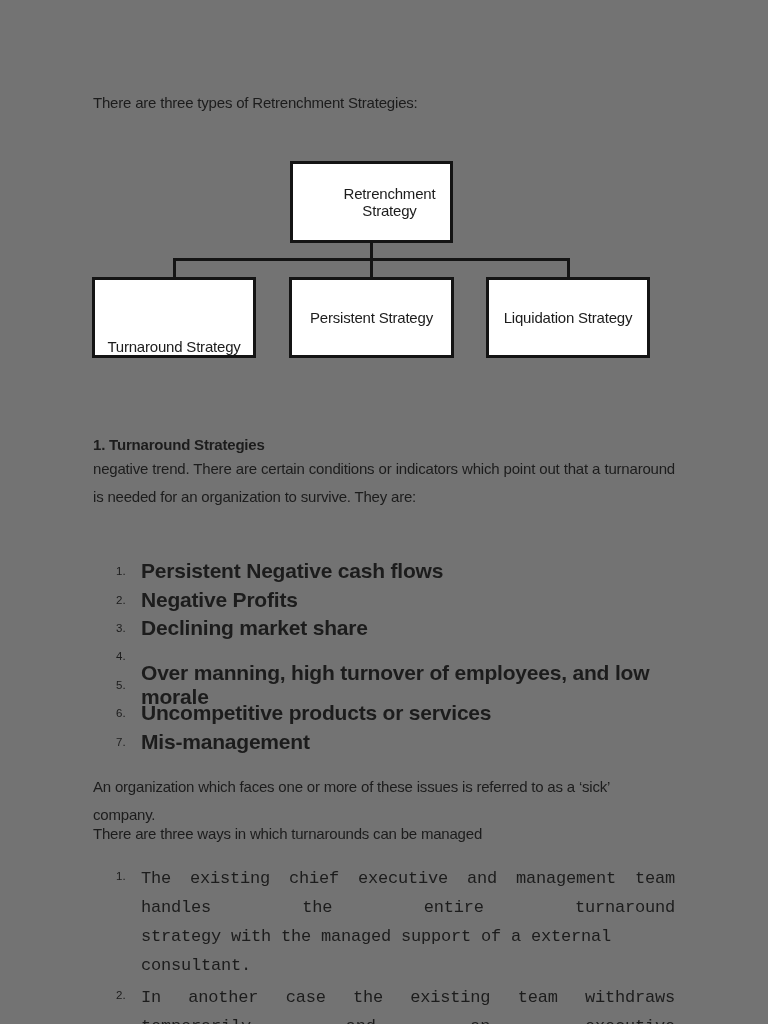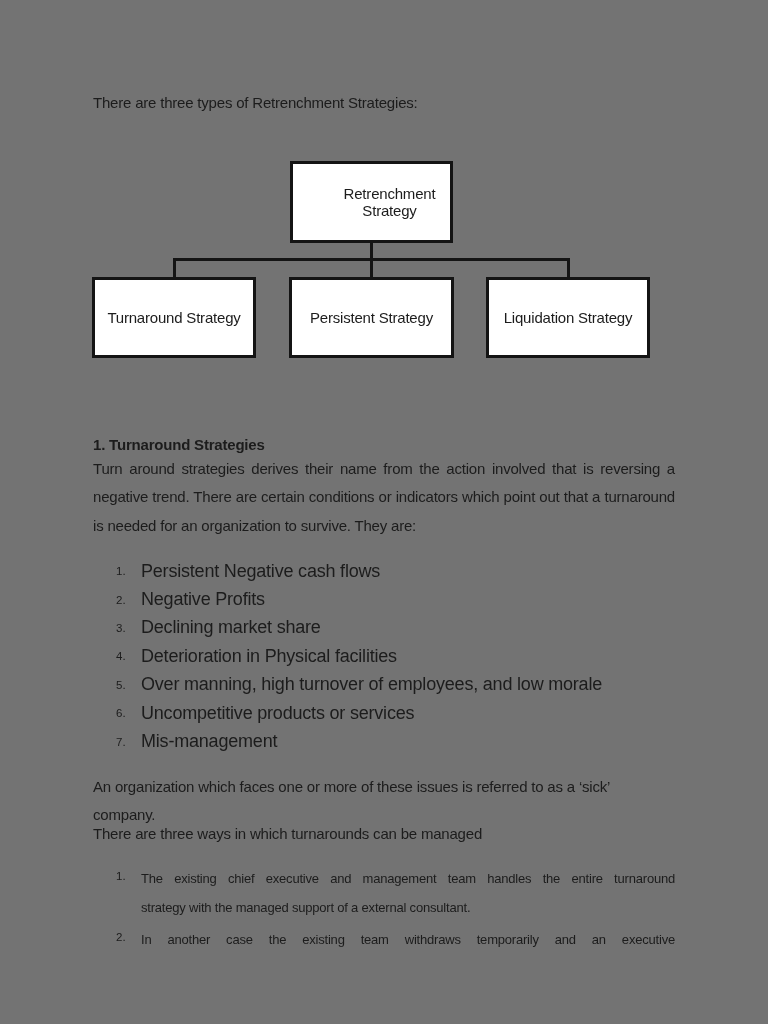--- a/index.html
+++ b/index.html
@@ -34,21 +34,21 @@
     background: #ffffff;
     display: flex;
     align-items: center;
     justify-content: center;
     font-size: 15px;
     letter-spacing: -0.2px;
     color: #1c1c1c;
     text-align: center;
   }
   .box-root  { left: 290px; top: 161px; width: 163px; height: 82px; padding-left: 36px; }
-  .box-c1    { left:  92px; top: 277px; width: 164px; height: 81px; }
+  .box-c1    { left:  92px; top: 277px; width: 164px; height: 81px; align-items: flex-end; }
   .box-c2    { left: 289px; top: 277px; width: 165px; height: 81px; }
   .box-c3    { left: 486px; top: 277px; width: 164px; height: 81px; }
   .conn { position: absolute; background: #141414; }
   .conn-v-top    { left: 370px; top: 243px; width: 3px;  height: 18px; }
   .conn-h        { left: 173px; top: 258px; width: 397px; height: 3px; }
   .conn-v-left   { left: 173px; top: 258px; width: 3px;  height: 19px; }
   .conn-v-mid    { left: 370px; top: 258px; width: 3px;  height: 19px; }
   .conn-v-right  { left: 567px; top: 258px; width: 3px;  height: 19px; }
 
   
@@ -68,45 +68,46 @@
   .li-num {
     position: absolute;
     left: 23px;
     top: 50%;
     transform: translateY(-50%);
     font-size: 11.5px;
     letter-spacing: 0;
     font-weight: normal;
     color: #1c1c1c;
   }
-  .li-text-bold { font-weight: normal; font-size: 18px; letter-spacing: -0.2px; }
+  .li-text-bold { font-weight: bold; font-size: 21px; letter-spacing: -0.2px; }
 
   .para-2 { left: 93px; top: 773px; width: 582px; }
   .para-3 { left: 93px; top: 820px; width: 582px; }
 
   .list-2 { left: 93px; top: 864px; width: 582px; }
   .li2-item {
     position: relative;
     padding-left: 48px;
     box-sizing: border-box;
     margin-bottom: 3px;
   }
   .li2-num {
     position: absolute;
     left: 23px;
     top: 6px;
     font-size: 11.5px;
     letter-spacing: 0;
     color: #1c1c1c;
   }
   .li2-line {
-    font-size: 13px;
+    font-size: 17px;
     letter-spacing: -0.2px;
     line-height: 29px;
     width: 534px;
+    font-family: Liberation Mono, monospace;
   }
 </style>
 </head>
 <body>
 
 <div class="page">
 
   <div class="abs txt doc-intro">There are three types of Retrenchment Strategies:</div>
 
   <div>
@@ -125,41 +126,39 @@
       <span>Persistent Strategy</span>
     </div>
     <div class="dbox box-c3">
       <span>Liquidation Strategy</span>
     </div>
   </div>
 
   <div class="abs txt sec-heading">1. Turnaround Strategies</div>
 
   <div class="abs txt para-1">
-    <div class="jline">Turn around strategies derives their name from the action involved that is reversing a</div>
     <div class="jline">negative trend. There are certain conditions or indicators which point out that a turnaround</div>
     <div>is needed for an organization to survive. They are:</div>
   </div>
 
   <div class="abs list-1">
     <div class="li-row">
       <span class="li-num">1.</span>
       <span class="li-text-bold">Persistent Negative cash flows</span>
     </div>
     <div class="li-row">
       <span class="li-num">2.</span>
       <span class="li-text-bold">Negative Profits</span>
     </div>
     <div class="li-row">
       <span class="li-num">3.</span>
       <span class="li-text-bold">Declining market share</span>
     </div>
     <div class="li-row">
       <span class="li-num">4.</span>
-      <span class="li-text-bold">Deterioration in Physical facilities</span>
     </div>
     <div class="li-row">
       <span class="li-num">5.</span>
       <span class="li-text-bold">Over manning, high turnover of employees, and low morale</span>
     </div>
     <div class="li-row">
       <span class="li-num">6.</span>
       <span class="li-text-bold">Uncompetitive products or services</span>
     </div>
     <div class="li-row">

